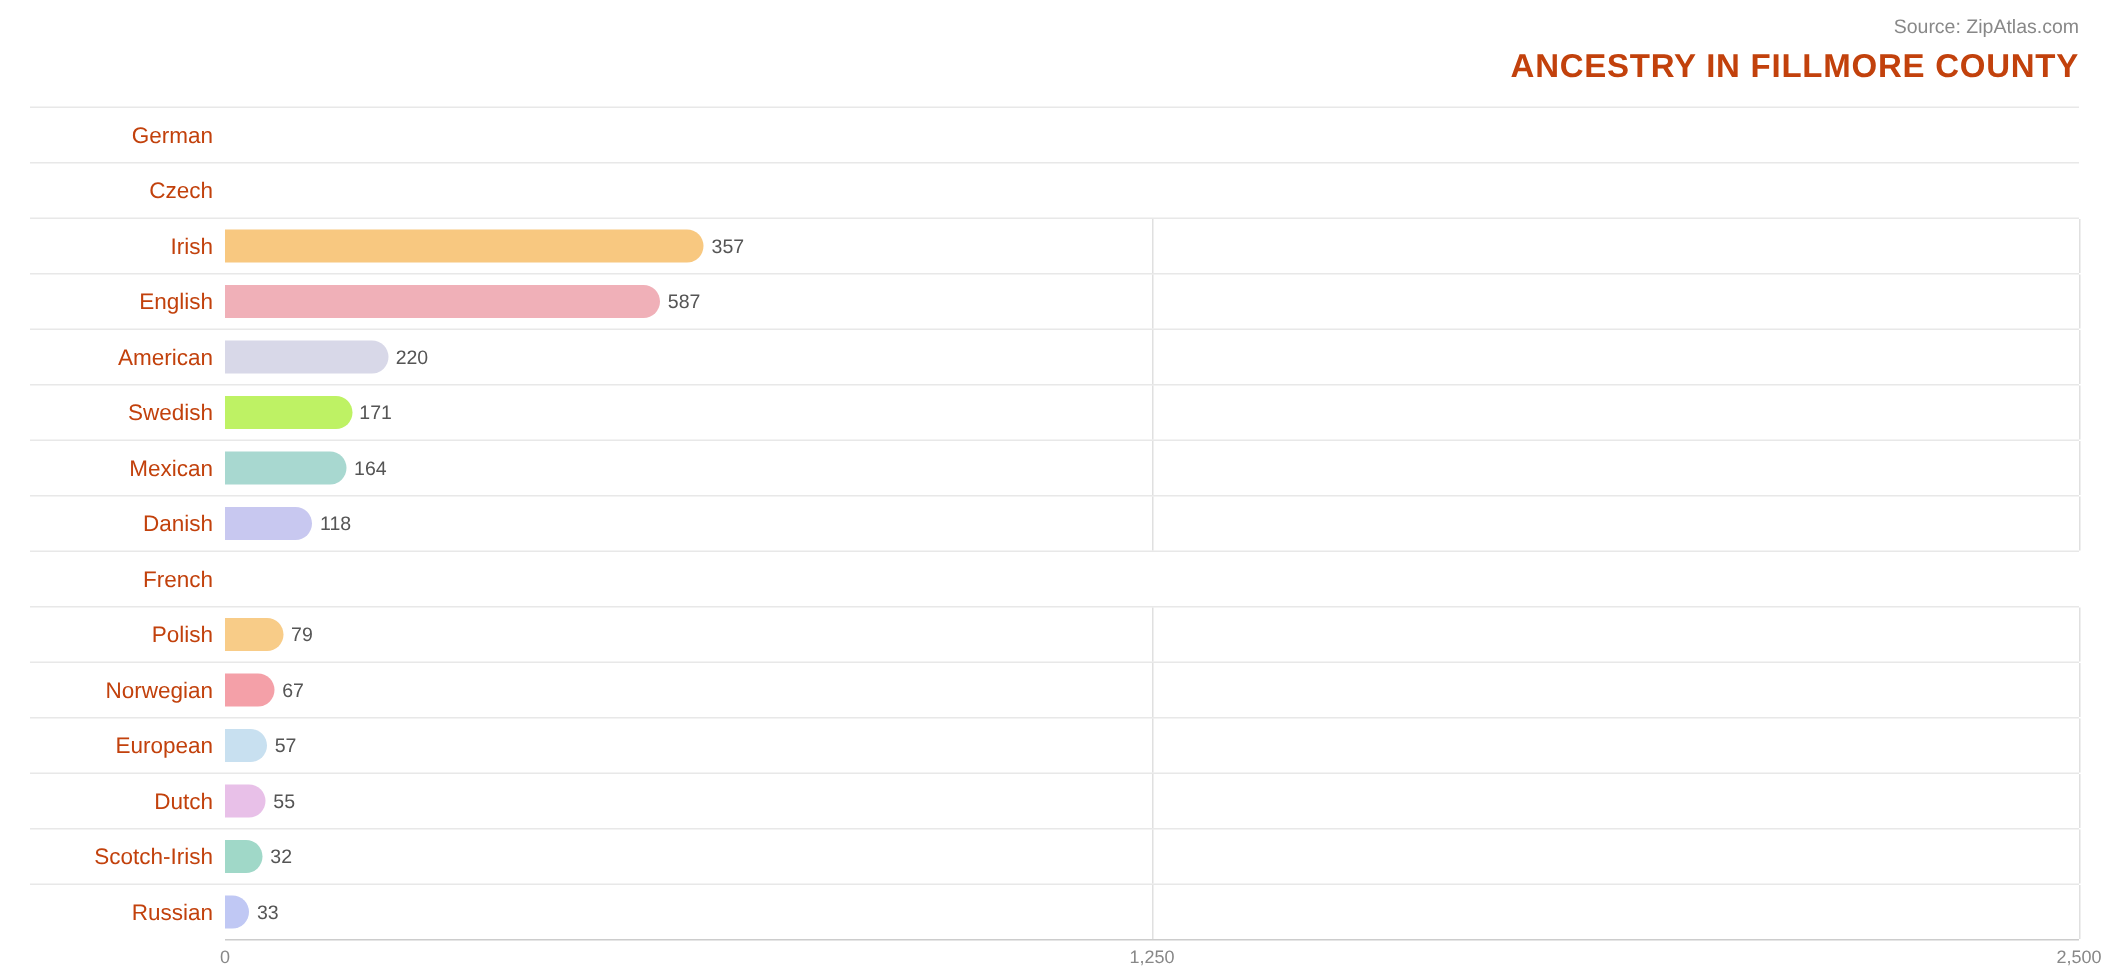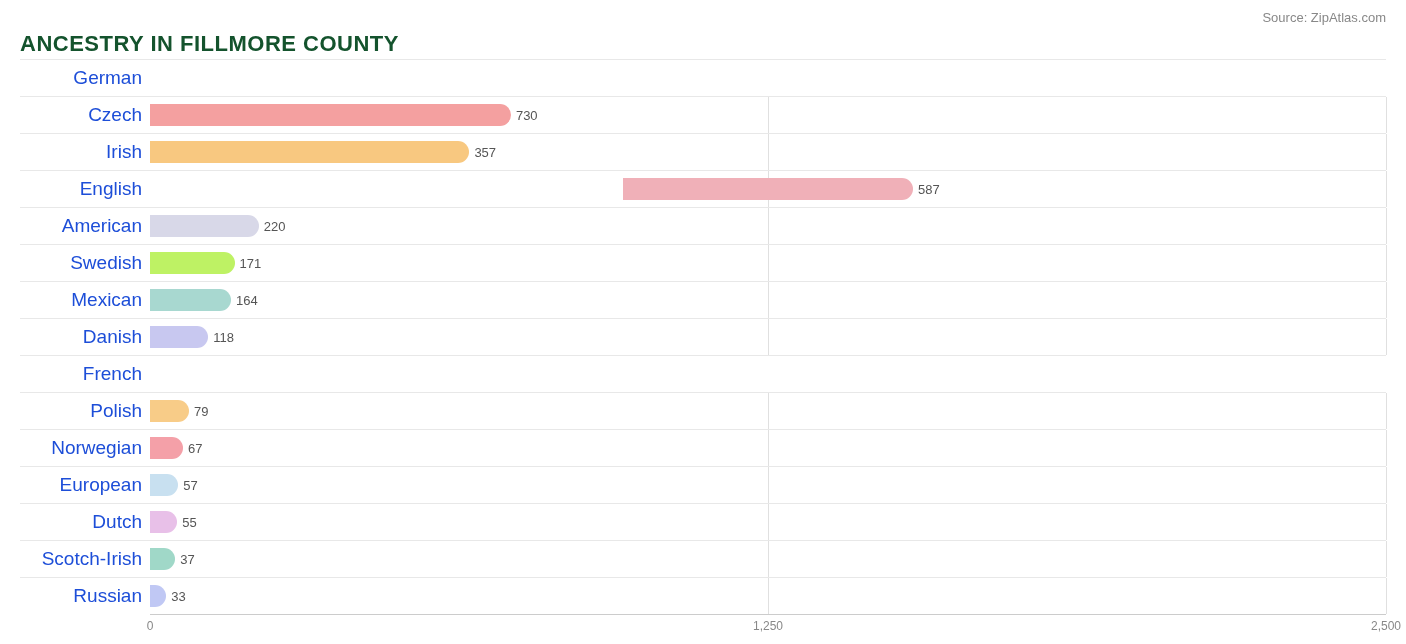--- a/index.html
+++ b/index.html
@@ -6,23 +6,24 @@
     body {
       font-family: Arial, sans-serif;
       background: #fff;
       width: 1406px;
       min-height: 644px;
       padding: 10px 20px 20px 20px;
     }
     .chart-title {
       font-size: 22px;
       font-weight: bold;
-      color: #14532d;
-      margin-bottom: 2px;
+      color: #c2410c;
+      margin-bottom: 14px;
       letter-spacing: 0.5px;
+      text-align: right;
     }
     .source-label {
       text-align: right;
       font-size: 13px;
       color: #888;
       margin-bottom: 6px;
     }
     .chart-area {
       position: relative;
       width: 100%;
@@ -33,22 +34,22 @@
       border-top: 1px solid #e8e8e8;
       padding: 0;
       height: 37px;
     }
     .bar-row:last-child {
       border-bottom: none;
     }
     .bar-label {
       width: 130px;
       min-width: 130px;
-      font-size: 19px;
-      color: #1d4ed8;
+      font-size: 15px;
+      color: #c2410c;
       text-align: right;
       padding-right: 8px;
     }
     .bar-track {
       flex: 1;
       height: 100%;
       position: relative;
       display: flex;
       align-items: center;
     }
@@ -105,41 +106,34 @@
 <div class="chart-title">ANCESTRY IN FILLMORE COUNTY</div>
 
 <div class="chart-area">
   <div class="bars-container" id="bars-container">
 
   <div class="bar-row">
         <div class="bar-label">German</div>
       </div>
       <div class="bar-row">
         <div class="bar-label">Czech</div>
-        <div class="bar-track" style="position: relative;">
-          <div class="grid-line" style="left: 50%;"></div>
-          <div class="grid-line" style="left: 100%;"></div>
-          <div class="bar" style="width: 29.2%; background: rgb(244, 160, 160); position: relative; z-index: 1;">
-            <span class="bar-value">730</span>
-          </div>
-        </div>
       </div>
       <div class="bar-row">
         <div class="bar-label">Irish</div>
         <div class="bar-track" style="position: relative;">
           <div class="grid-line" style="left: 50%;"></div>
           <div class="grid-line" style="left: 100%;"></div>
           <div class="bar" style="width: 25.84%; background: rgb(248, 200, 128); position: relative; z-index: 1;">
             <span class="bar-value">357</span>
           </div>
         </div>
       </div>
       <div class="bar-row">
         <div class="bar-label">English</div>
-        <div class="bar-track" style="position: relative; justify-content: center;">
+        <div class="bar-track" style="position: relative;">
           <div class="grid-line" style="left: 50%;"></div>
           <div class="grid-line" style="left: 100%;"></div>
           <div class="bar" style="width: 23.48%; background: rgb(240, 176, 184); position: relative; z-index: 1;">
             <span class="bar-value">587</span>
           </div>
         </div>
       </div>
       <div class="bar-row">
         <div class="bar-label">American</div>
         <div class="bar-track" style="position: relative;">
@@ -222,21 +216,21 @@
             <span class="bar-value">55</span>
           </div>
         </div>
       </div>
       <div class="bar-row">
         <div class="bar-label">Scotch-Irish</div>
         <div class="bar-track" style="position: relative;">
           <div class="grid-line" style="left: 50%;"></div>
           <div class="grid-line" style="left: 100%;"></div>
           <div class="bar" style="width: 2.04%; background: rgb(160, 216, 200); position: relative; z-index: 1;">
-            <span class="bar-value">37</span>
+            <span class="bar-value">32</span>
           </div>
         </div>
       </div>
       <div class="bar-row">
         <div class="bar-label">Russian</div>
         <div class="bar-track" style="position: relative;">
           <div class="grid-line" style="left: 50%;"></div>
           <div class="grid-line" style="left: 100%;"></div>
           <div class="bar" style="width: 1.32%; background: rgb(192, 200, 244); position: relative; z-index: 1;">
             <span class="bar-value">33</span>

